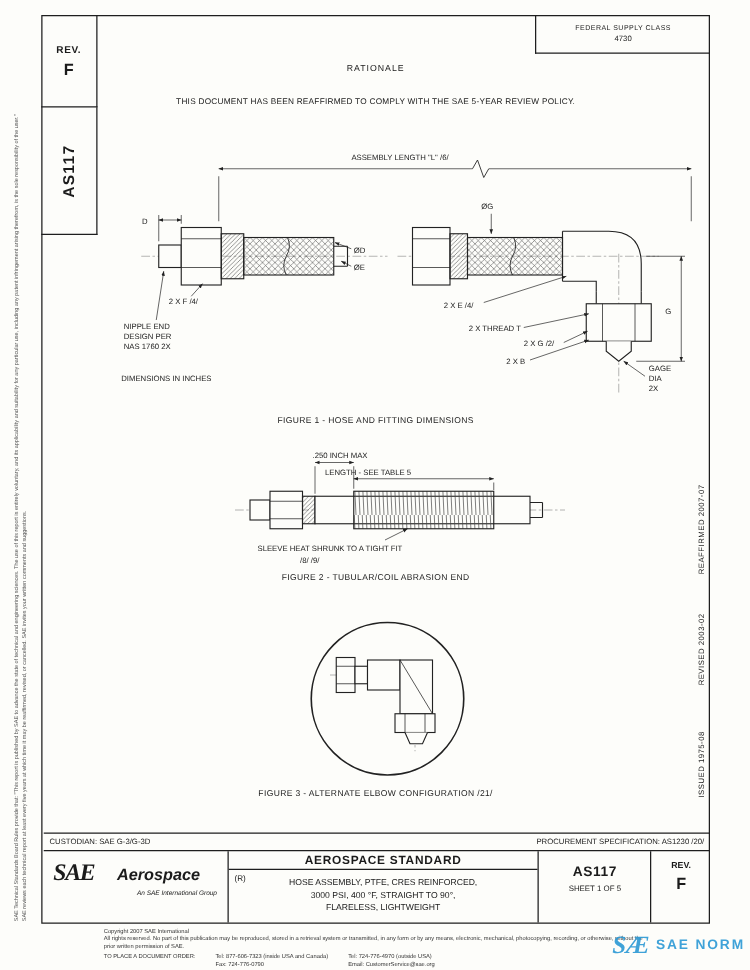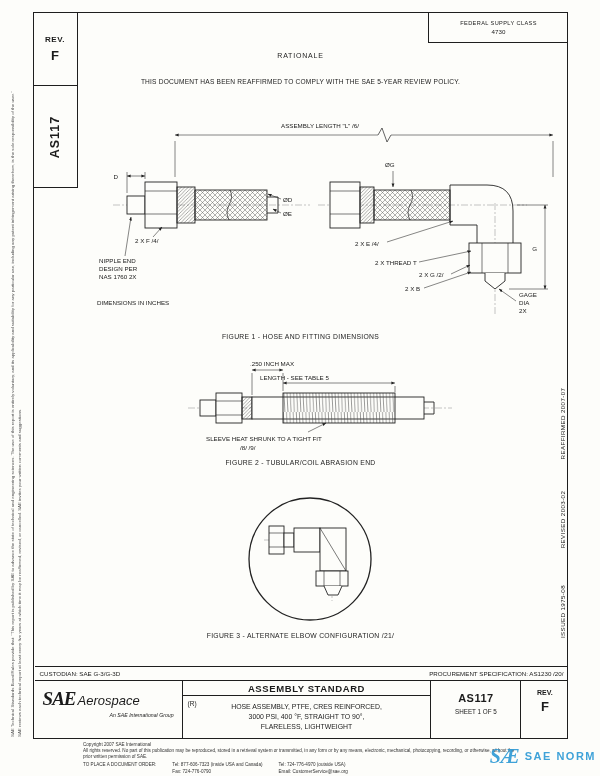--- a/index.html
+++ b/index.html
@@ -59,21 +59,21 @@
   .cust-row { position:absolute; left:34.6px; top:666px; width:533.8px; height:15px;
     border-top:1.1px solid #1e1e1e; border-bottom:1.1px solid #1e1e1e; box-sizing:border-box;
     display:flex; justify-content:space-between; align-items:center; padding:0 5px; font-size:6.2px; }
 
   .tblock { position:absolute; left:34.6px; top:681px; width:533.8px; height:57.4px;
     display:flex; box-sizing:border-box; }
   .tb-logo { width:148px; border-right:1.1px solid #1e1e1e; box-sizing:border-box; padding:7px 8px 0 8px;text-align:right; }
   .logo-row { display:flex; align-items:baseline; }
   .logo-sae { font-size:19px; font-weight:bold; font-style:italic; letter-spacing:-1px;
     font-family:"Liberation Serif", serif; }
-  .logo-aero { font-size:13px; font-style:italic; margin-left:2px; }
+  .logo-aero { font-size:13px; font-style:italic; margin-left:18px;font-weight:bold; }
   .logo-tag { font-size:5.2px; font-style:italic; margin-top:2px; margin-left:6px; }
   .tb-main { flex:1; display:flex; flex-direction:column; box-sizing:border-box; }
   .tb-head { height:14px; border-bottom:1.1px solid #1e1e1e; display:flex; align-items:center;
     justify-content:center; font-weight:bold; font-size:9.5px; letter-spacing:.6px; }
   .tb-body { flex:1; position:relative; display:flex; align-items:center; justify-content:center; }
   .tb-rmark { position:absolute; left:5px; top:4px; font-size:6.5px; }
   .tb-title { text-align:center; font-size:6.9px; line-height:1.5; }
   .tb-num { width:90px; border-left:1.1px solid #1e1e1e; box-sizing:border-box;
     display:flex; flex-direction:column; align-items:center; padding-top:11px; gap:4px; }
   .tb-num-doc { font-size:11px; font-weight:bold; letter-spacing:.5px; }
@@ -295,21 +295,21 @@
 
   <div class="tblock">
     <div class="tb-logo">
       <div class="logo-row">
         <span class="logo-sae">SAE</span>
         <span class="logo-aero">Aerospace</span>
       </div>
       <div class="logo-tag">An SAE International Group</div>
     </div>
     <div class="tb-main">
-      <div class="tb-head">ASSEMBLY STANDARD</div>
+      <div class="tb-head">AEROSPACE STANDARD</div>
       <div class="tb-body">
         <span class="tb-rmark">(R)</span>
         <div class="tb-title">
           <div>HOSE ASSEMBLY, PTFE, CRES REINFORCED,</div>
           <div>3000 PSI, 400 °F, STRAIGHT TO 90°,</div>
           <div>FLARELESS, LIGHTWEIGHT</div>
         </div>
       </div>
     </div>
     <div class="tb-num">

